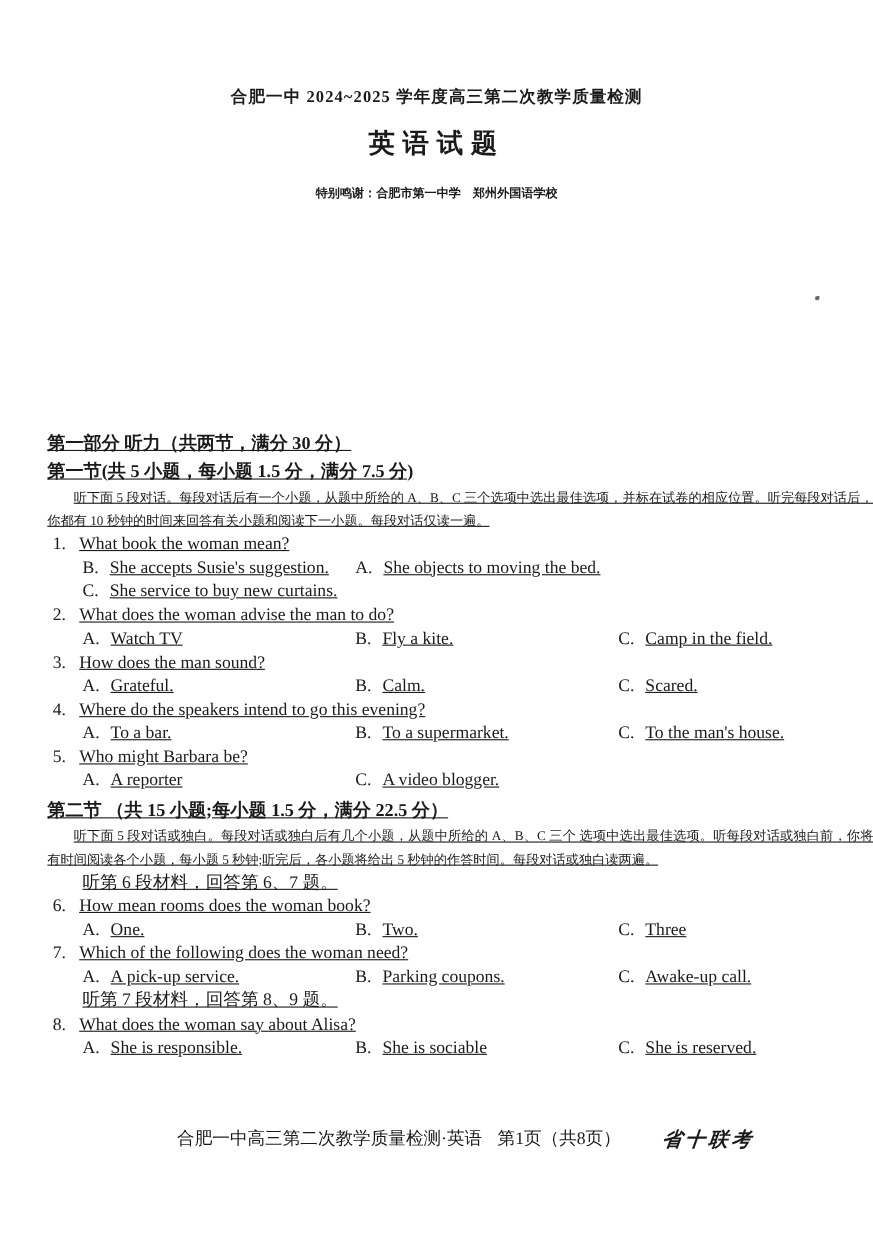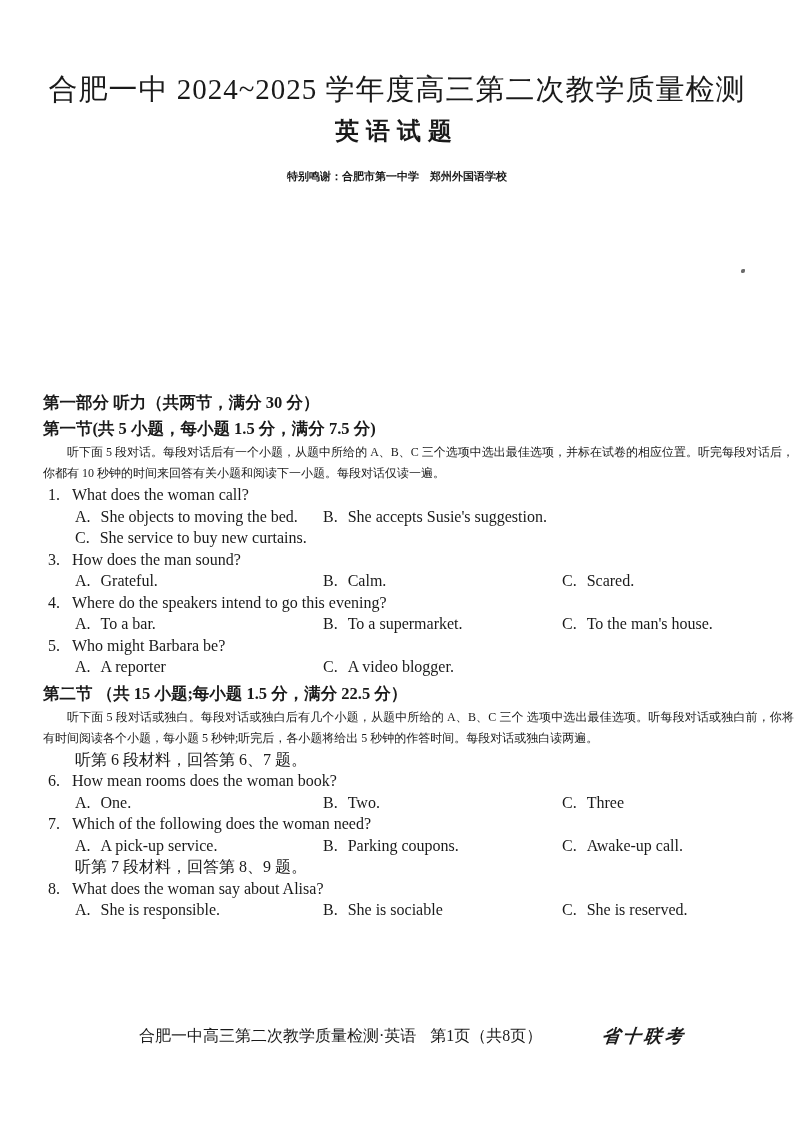--- a/index.html
+++ b/index.html
@@ -14,42 +14,43 @@
     background: #ffffff;
     color: #1a1a1a;
     font-family: "Liberation Serif", "DejaVu Serif", serif;
     overflow: hidden;
   }
   .header {
     padding-top: 74px;
     text-align: center;
   }
   .h-line1 {
-    font-size: 29px;
-    font-weight: 400;
+    font-size: 15px;
+    font-weight: 700;
     line-height: 30px;
     letter-spacing: 1px;
   }
   .h-title {
     font-size: 24px;
     font-weight: 700;
     line-height: 46px;
     margin-top: 4px;
     letter-spacing: 7px;
   }
   .h-ack {
     font-size: 11px;
     font-weight: 700;
     line-height: 20px;
     margin-top: 12px;
   }
   .big-spacer { height: 204px; }
   .content {
     margin-left: 43px;
     font-size: 16px;
+    text-decoration: underline;
   }
   .sec-heading {
     font-weight: 700;
     font-size: 16.5px;
     line-height: 26px;
     white-space: nowrap;
   }
   .sec-heading.second { margin-top: 3px; }
   .instr {
     margin: 0;
@@ -85,21 +86,21 @@
   .footer {
     position: absolute;
     top: 1024px;
     left: 0;
     width: 100%;
     height: 28px;
     font-size: 16px;
   }
   .footer-main {
     position: absolute;
-    left: 139px;
+    left: 161px;
     top: 0;
     line-height: 24px;
     white-space: nowrap;
   }
   .footer-page {
     margin-left: 14px;
   }
   .footer-signature {
     position: absolute;
     left: 602px;
@@ -136,33 +137,41 @@
   <div class="big-spacer"></div>
 
   <div class="content">
 
     <div class="sec-heading">第一部分 听力（共两节，满分 30 分）</div>
     <div class="sec-heading">第一节(共 5 小题，每小题 1.5 分，满分 7.5 分)</div>
     <p class="instr">听下面 5 段对话。每段对话后有一个小题，从题中所给的 A、B、C 三个选项中选出最佳选项，并标在试卷的相应位置。听完每段对话后，你都有 10 秒钟的时间来回答有关小题和阅读下一小题。每段对话仅读一遍。</p>
 
     <div class="question">
       <div class="q-line">
-        <span class="q-num">1.</span><span>What does the woman call?</span>
-      </div>
-      <div class="opt-row">
+        <span class="q-num">1.</span><span>What book the woman mean?</span>
+      </div>
+      <div class="opt-row">
+        <span class="opt"><span class="opt-label">B.</span><span>She accepts Susie's suggestion.</span></span>
         <span class="opt"><span class="opt-label">A.</span><span>She objects to moving the bed.</span></span>
-        <span class="opt"><span class="opt-label">B.</span><span>She accepts Susie's suggestion.</span></span>
         <span></span>
       </div>
       <div class="opt-row">
         <span class="opt"><span class="opt-label">C.</span><span>She service to buy new curtains.</span></span>
       </div>
     </div>
 
     <div class="question">
+      <div class="q-line">
+        <span class="q-num">2.</span><span>What does the woman advise the man to do?</span>
+      </div>
+      <div class="opt-row">
+        <span class="opt"><span class="opt-label">A.</span><span>Watch TV</span></span>
+        <span class="opt"><span class="opt-label">B.</span><span>Fly a kite.</span></span>
+        <span class="opt"><span class="opt-label">C.</span><span>Camp in the field.</span></span>
+      </div>
     </div>
 
     <div class="question">
       <div class="q-line">
         <span class="q-num">3.</span><span>How does the man sound?</span>
       </div>
       <div class="opt-row">
         <span class="opt"><span class="opt-label">A.</span><span>Grateful.</span></span>
         <span class="opt"><span class="opt-label">B.</span><span>Calm.</span></span>
         <span class="opt"><span class="opt-label">C.</span><span>Scared.</span></span>

